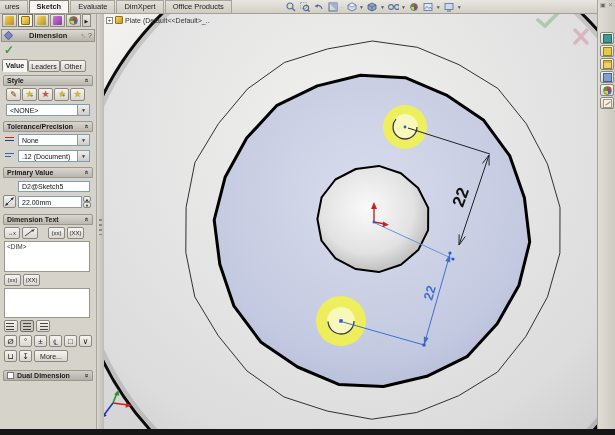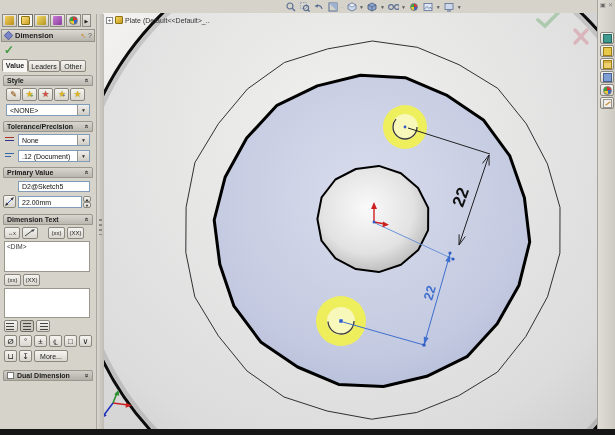--- a/index.html
+++ b/index.html
@@ -21,21 +21,21 @@
   .ddm{font-size:5px;color:#555;margin-left:-1px;}
   .ball{width:8px;height:8px;border-radius:50%;background:conic-gradient(#d33 0 25%,#36c 0 50%,#ec3 0 75%,#3a3 0 100%);border:1px solid #777;box-sizing:border-box;}
   
   #pm{left:0;top:14px;width:96px;height:415px;background:#d6d3cb;}
   .mgrtab{width:15px;height:13px;border:1px solid #8e8b82;background:linear-gradient(#eceae5,#cdcac2);
           display:inline-flex;align-items:center;justify-content:center;margin-right:1px;box-sizing:border-box;}
   .mgrtab.active{background:#f8f7f4;border-color:#6f6c63;}
   .chip{width:9px;height:9px;border-radius:1px;}
   .hdrbar{left:1px;width:94px;height:13px;background:linear-gradient(#dcd9d3,#b7b4ac);
           border:1px solid #96938a;box-sizing:border-box;display:flex;align-items:center;padding:0 2px;}
-  .hdrbar .t{font-weight:bold;font-size:7.5px;margin-left:2px;flex:1;}
+  .hdrbar .t{font-weight:bold;font-size:7.5px;margin-left:16px;flex:1;}
   .ghdr{left:3px;width:90px;height:11px;background:linear-gradient(#d9d6d0,#bab7af);
         border:1px solid #9b978e;box-sizing:border-box;display:flex;align-items:center;padding:0 3px;
         font-weight:bold;font-size:7px;border-radius:2px 2px 0 0;}
   .ghdr .t{flex:1;}
   .chevup,.chevdn{display:inline-block;font-size:7px;color:#333;line-height:7px;}
   .chevup{transform:rotate(90deg);}
   .chevdn{transform:rotate(-90deg);}
   .btn3d{background:linear-gradient(#f5f4f1,#d9d6ce);border:1px solid #8a877e;border-radius:2px;
          box-sizing:border-box;display:inline-flex;align-items:center;justify-content:center;font-size:7px;color:#222;}
   .btn3d.pressed{background:#c9c6be;border-color:#6f6c63;}
@@ -164,20 +164,27 @@
       </g>
     </svg>
   </div>
 
   <div id="ftree" class="abs">
     <span class="plusbox">+</span>
     <span class="particon"></span>
     <span>Plate (Default&lt;&lt;Default&gt;_..</span>
   </div>
 
+  <div id="topbar" class="abs">
+    <div class="cmdtab first">ures</div>
+    <div class="cmdtab active">Sketch</div>
+    <div class="cmdtab">Evaluate</div>
+    <div class="cmdtab">DimXpert</div>
+    <div class="cmdtab">Office Products</div>
+  </div>
 
   <div id="hud" class="abs">
     <span class="hudic">
       <svg width="10" height="10">
           <circle cx="4" cy="4" r="3" fill="none" stroke="#5b6f94" stroke-width="1.2"></circle>
           <line x1="6.3" y1="6.3" x2="9" y2="9" stroke="#5b6f94" stroke-width="1.4"></line>
         </svg>
       </span>
     <span class="hudic">
       <svg width="10" height="10">

